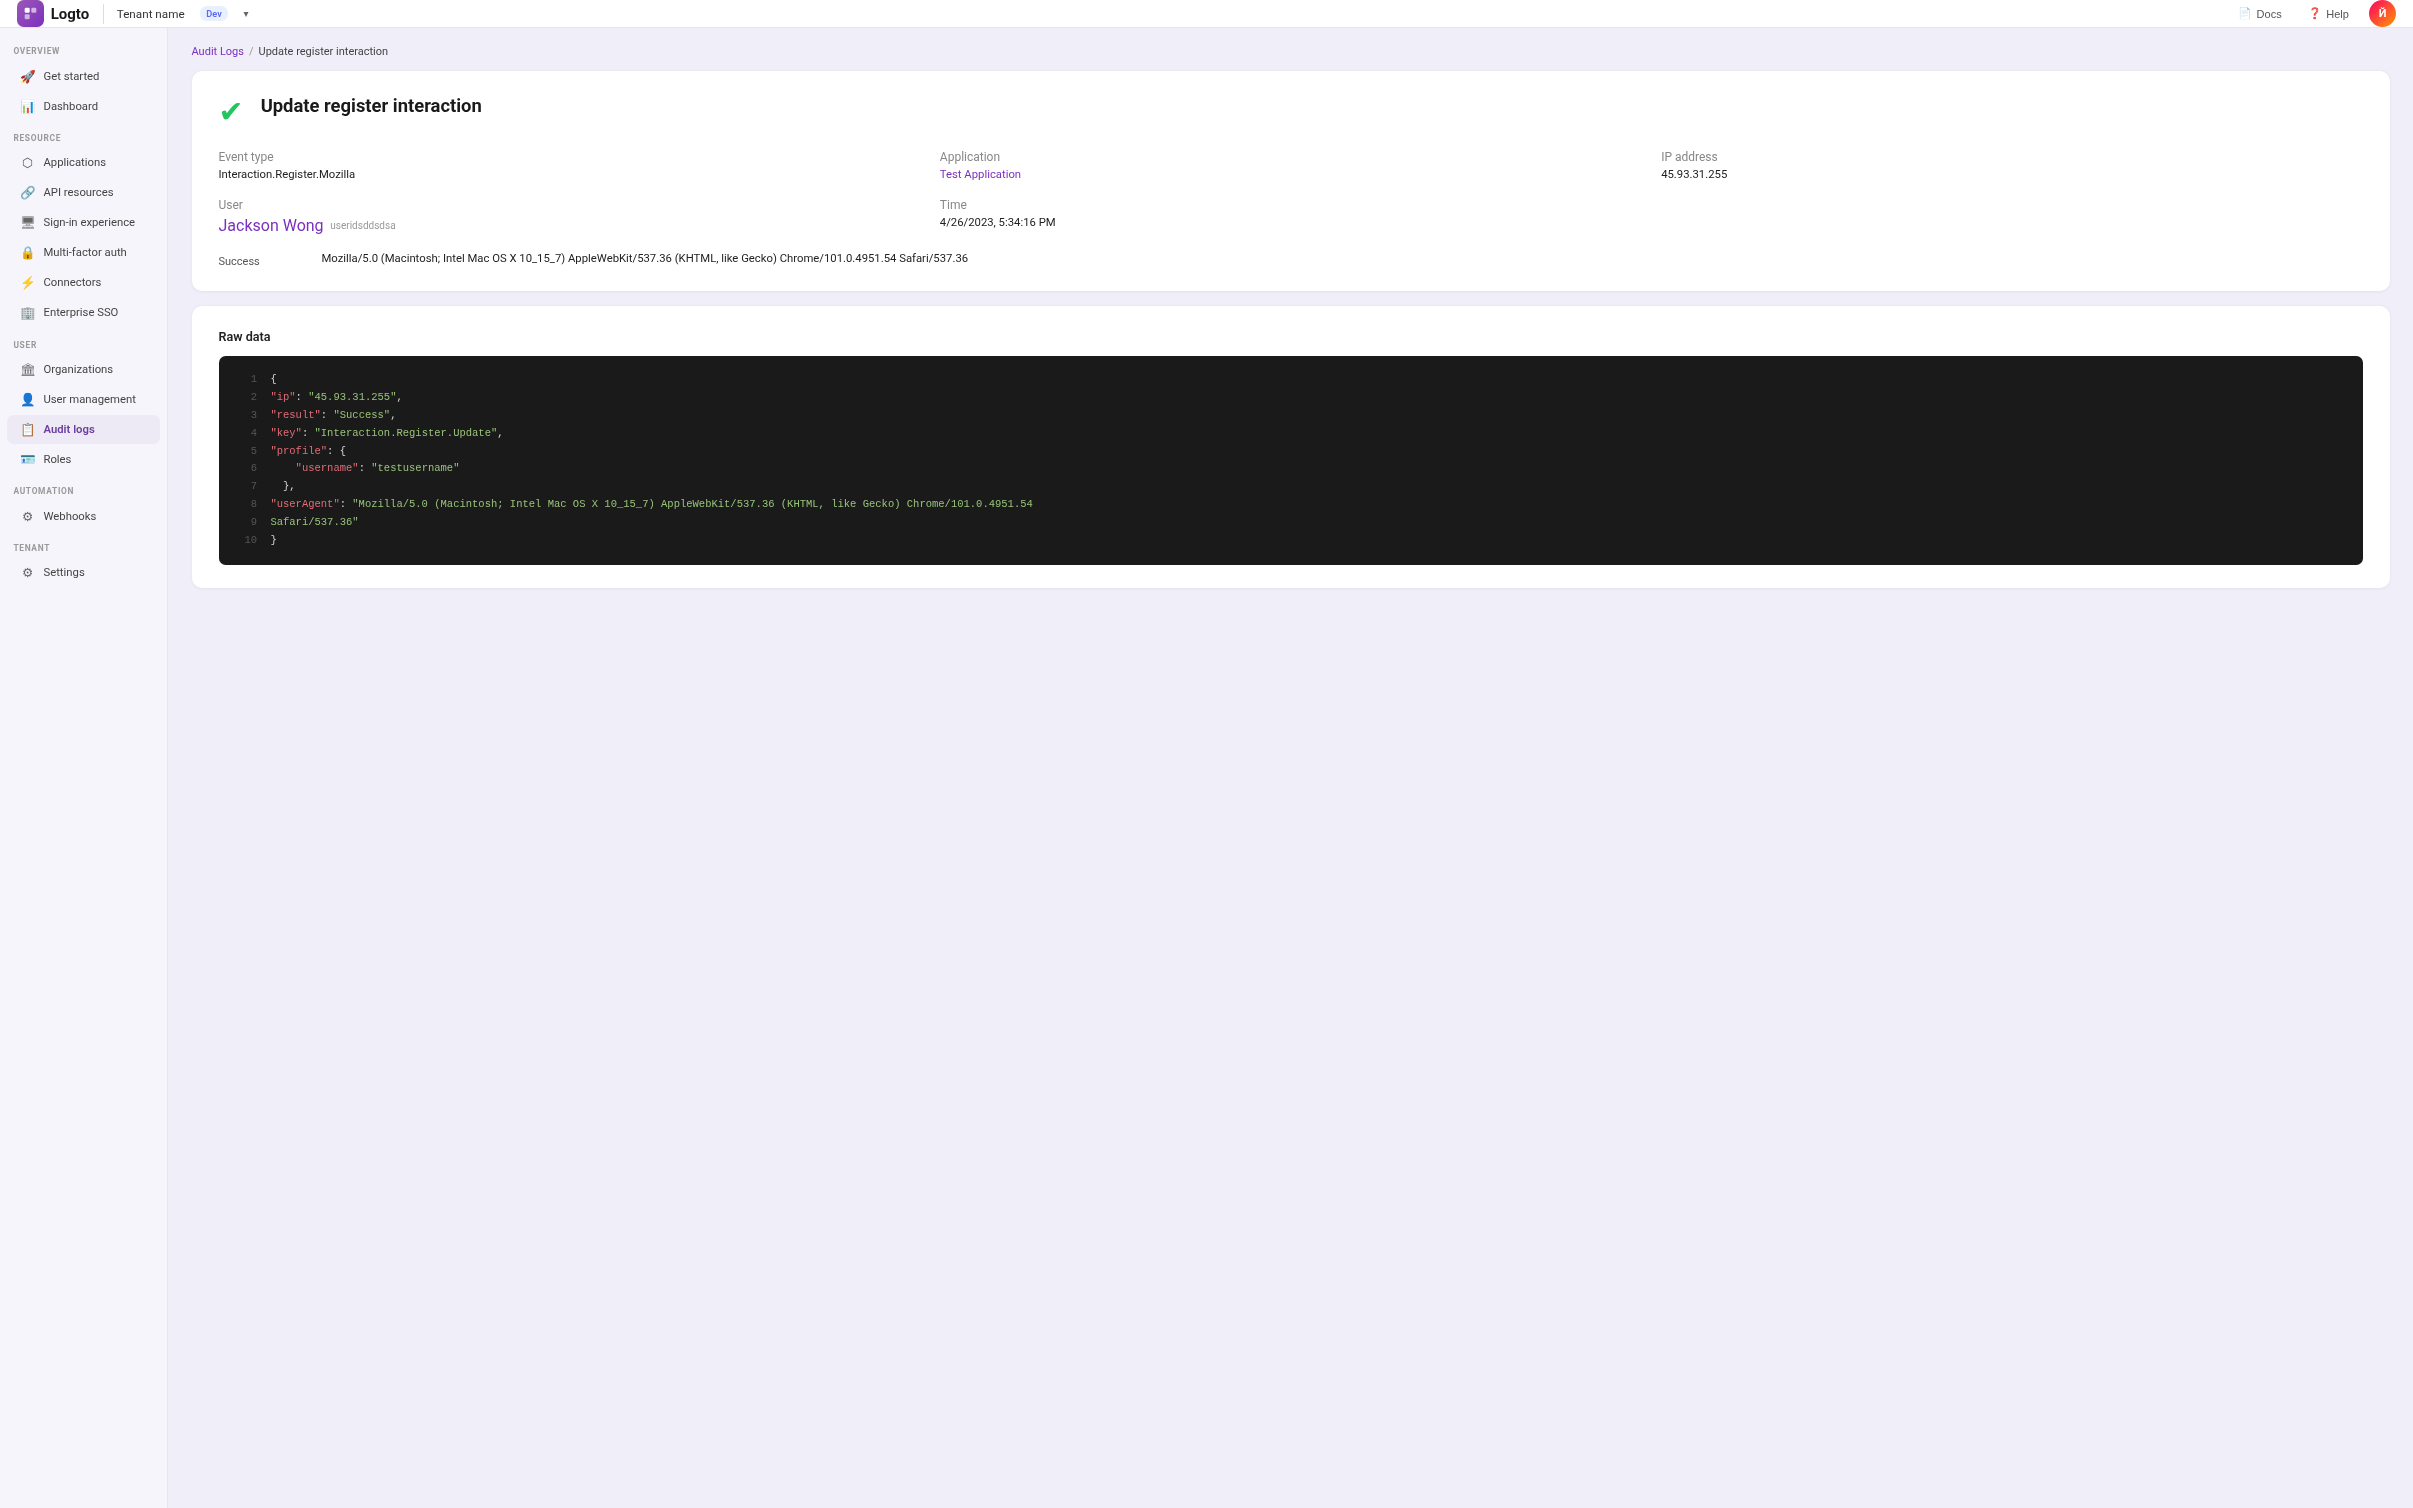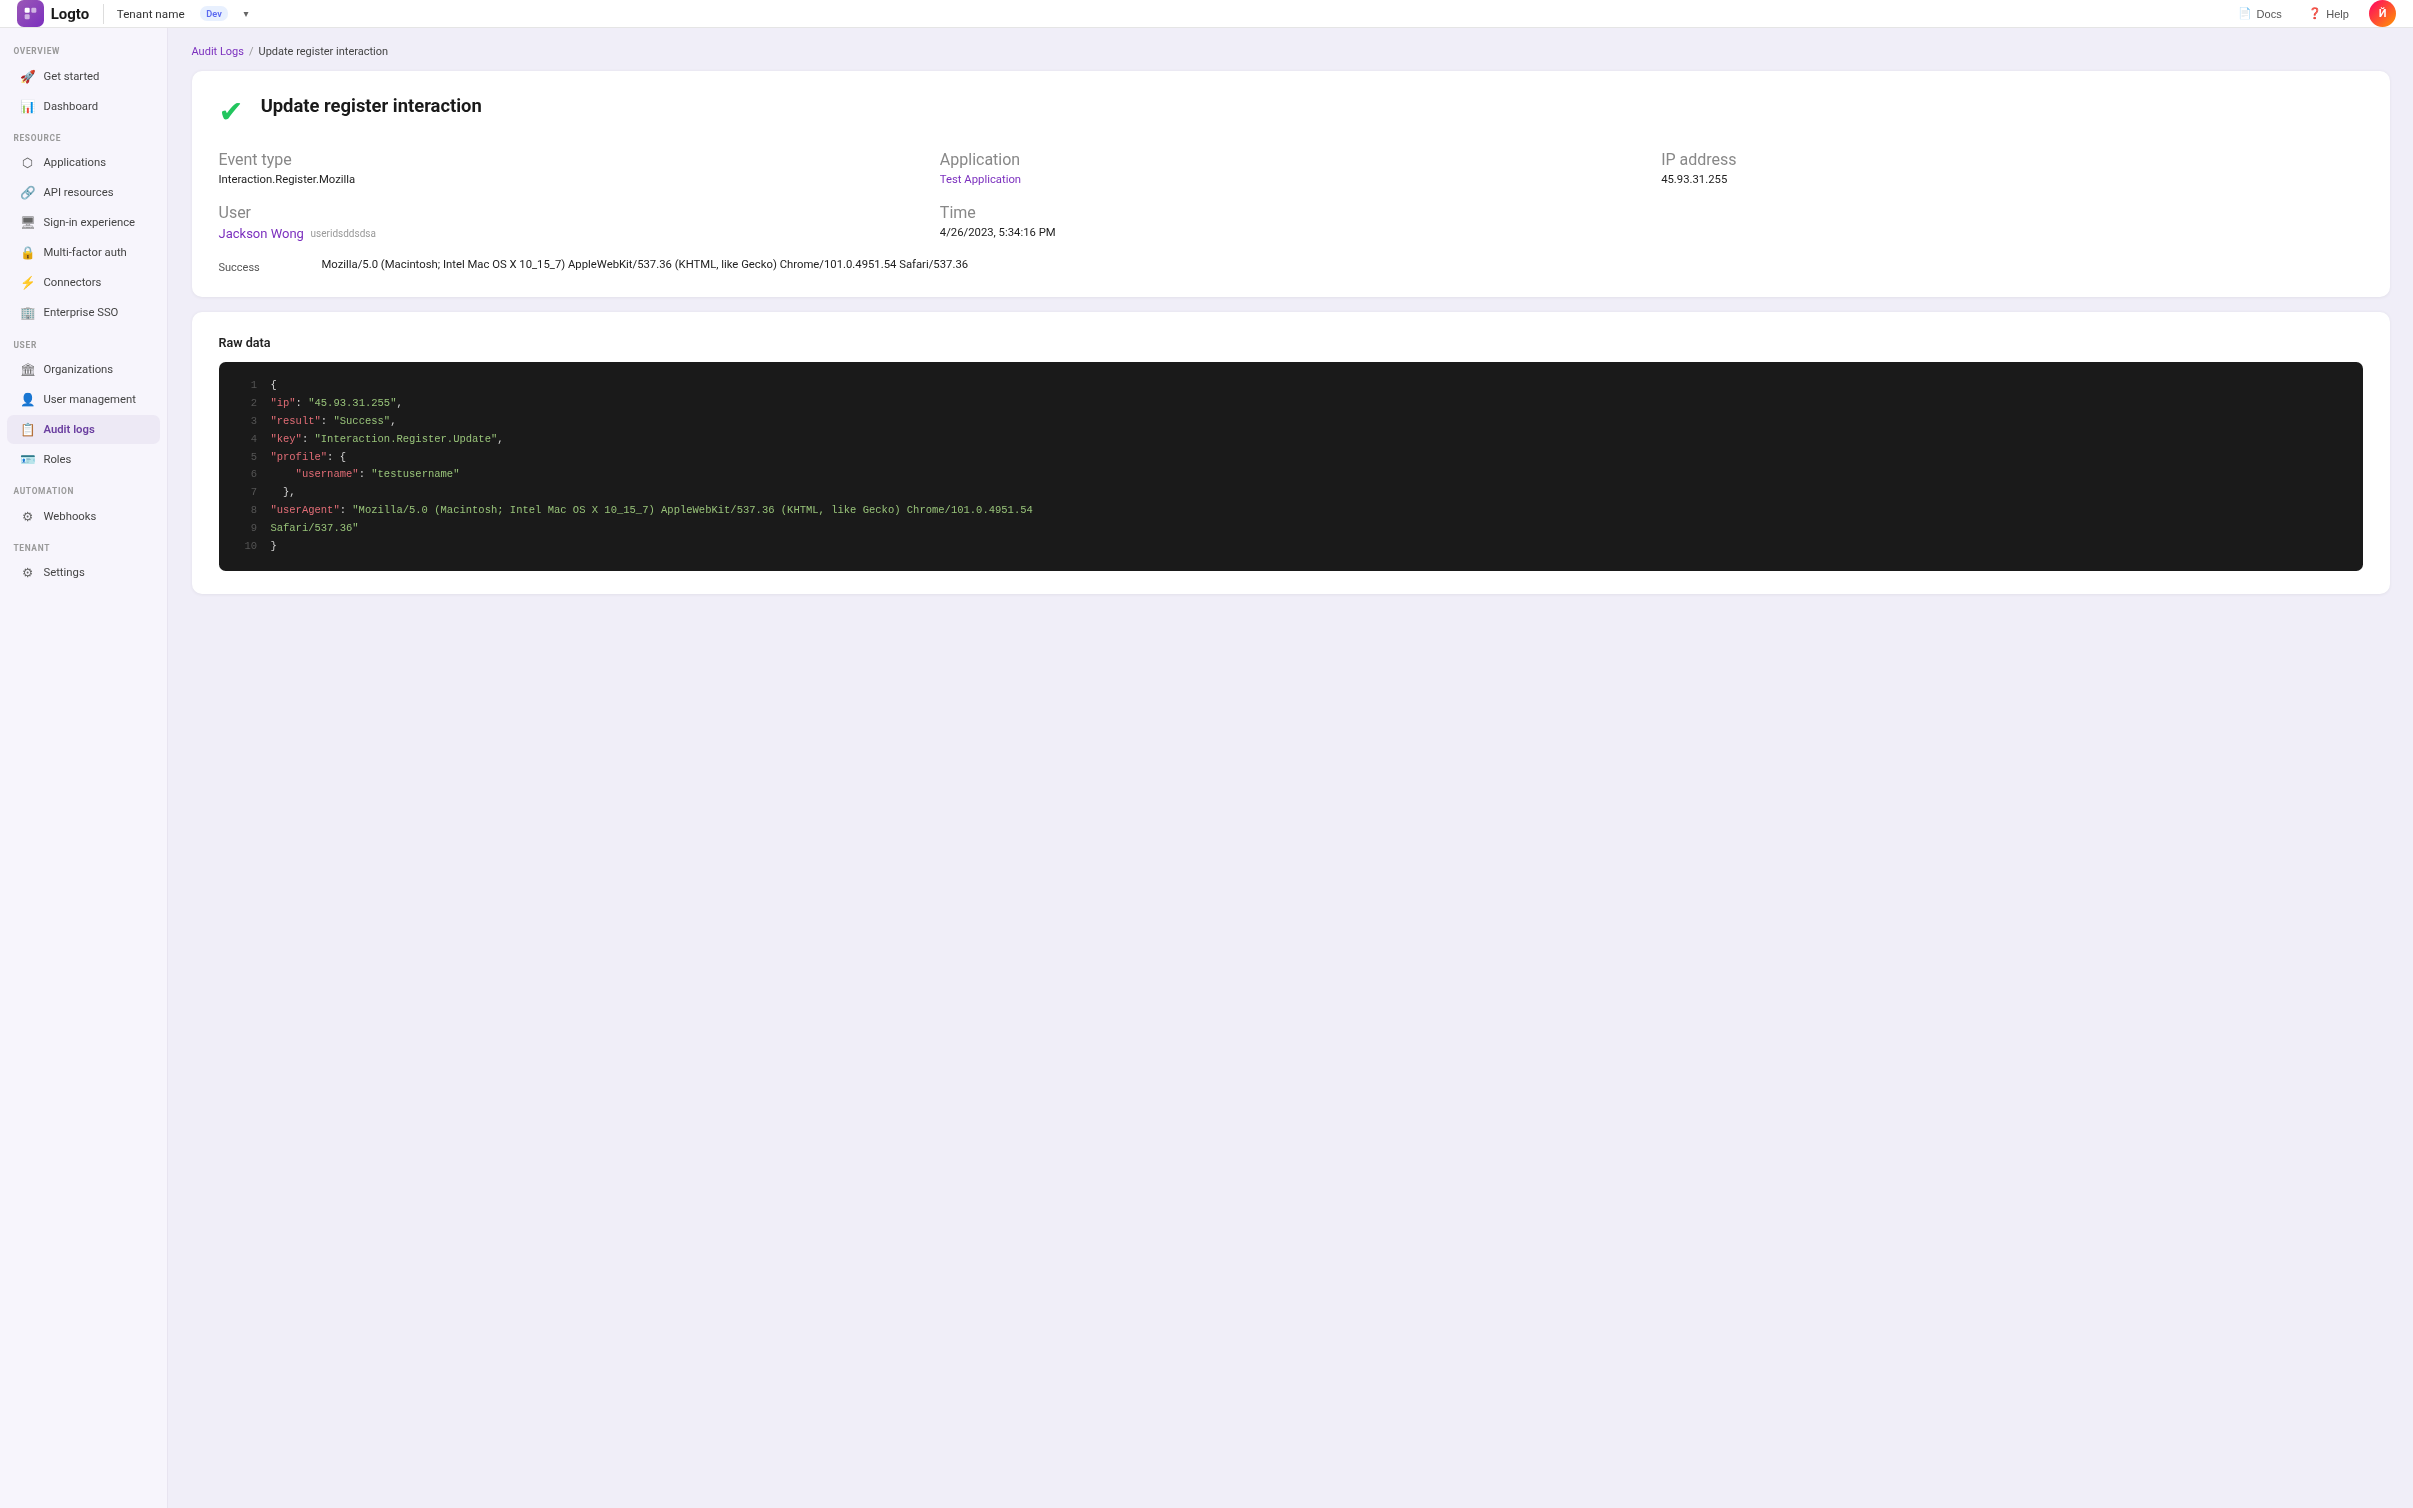--- a/index.html
+++ b/index.html
@@ -189,38 +189,38 @@
       color: #22c55e;
       line-height: 1;
       margin-top: 1.7px;
     }
     .event-title {
       font-size: 18.4px;
       font-weight: 700;
       color: #1a1a1a;
     }
     .event-field-label {
-      font-size: 16px;
+      font-size: 12px;
       color: #888;
       margin-bottom: 4.2px;
     }
     .event-field-value {
       font-size: 11.3px;
       color: #222;
     }
     .event-field-value.link {
       color: #7B2FBE;
       cursor: pointer;
     }
     .user-value {
       display: flex;
       align-items: center;
       gap: 6.7px;
     }
-    .user-link { color: #7B2FBE; cursor: pointer; font-size: 13px; }
+    .user-link { color: #7B2FBE; cursor: pointer; font-size: 16px; }
     .user-id { color: #999; font-size: 10px; }
     .status-label {
       font-size: 11px;
       color: #555;
       padding-top: 1.7px;
     }
     
     .raw-data-title {
       font-size: 12.6px;
       font-weight: 600;

